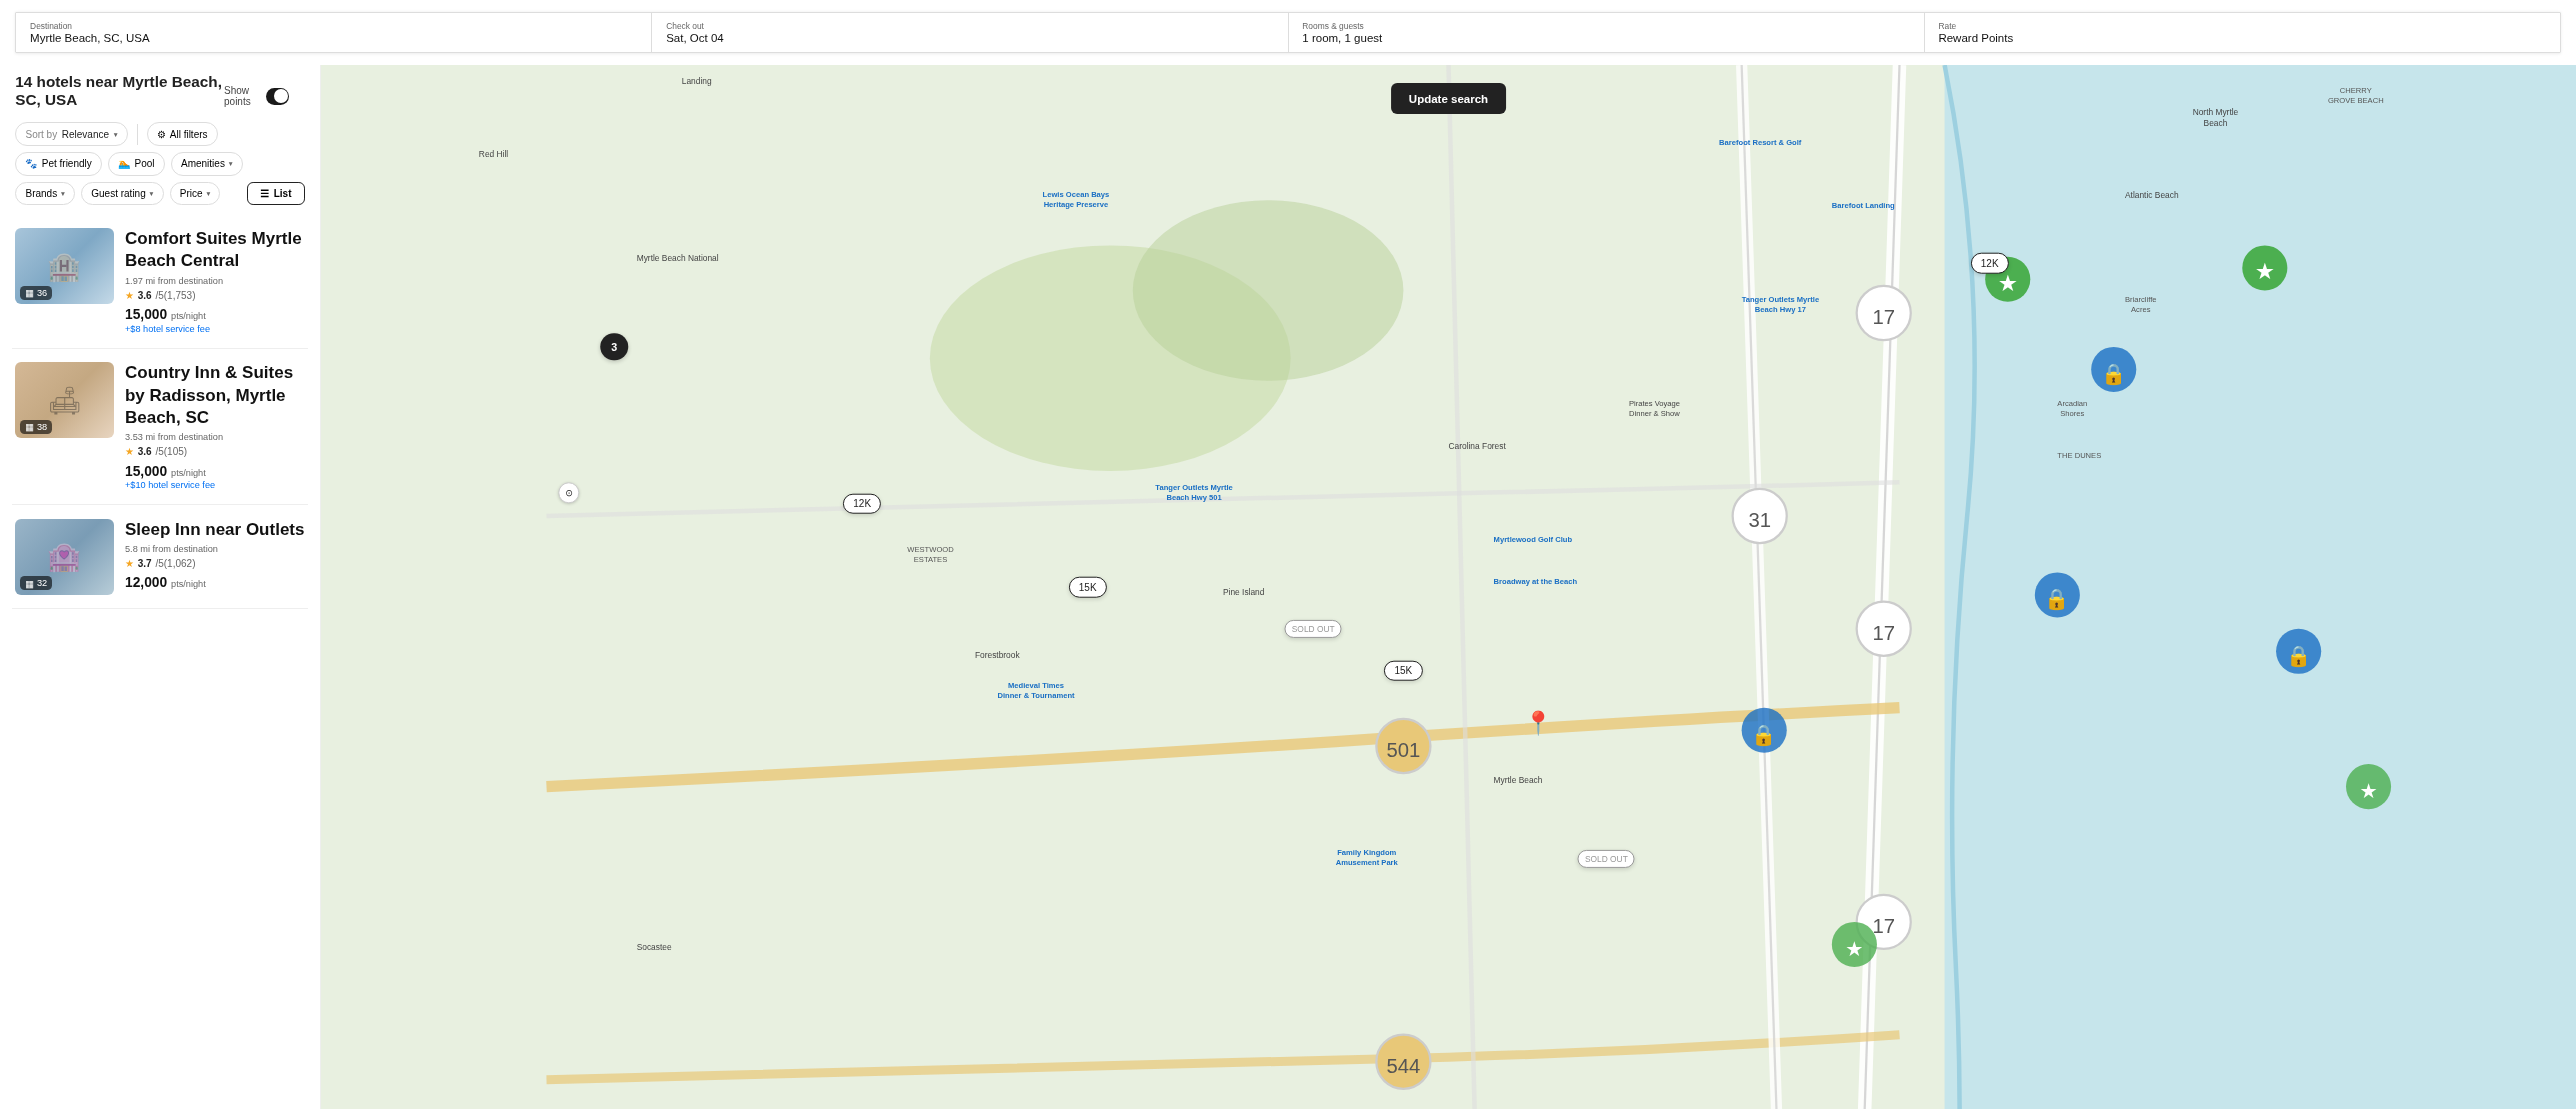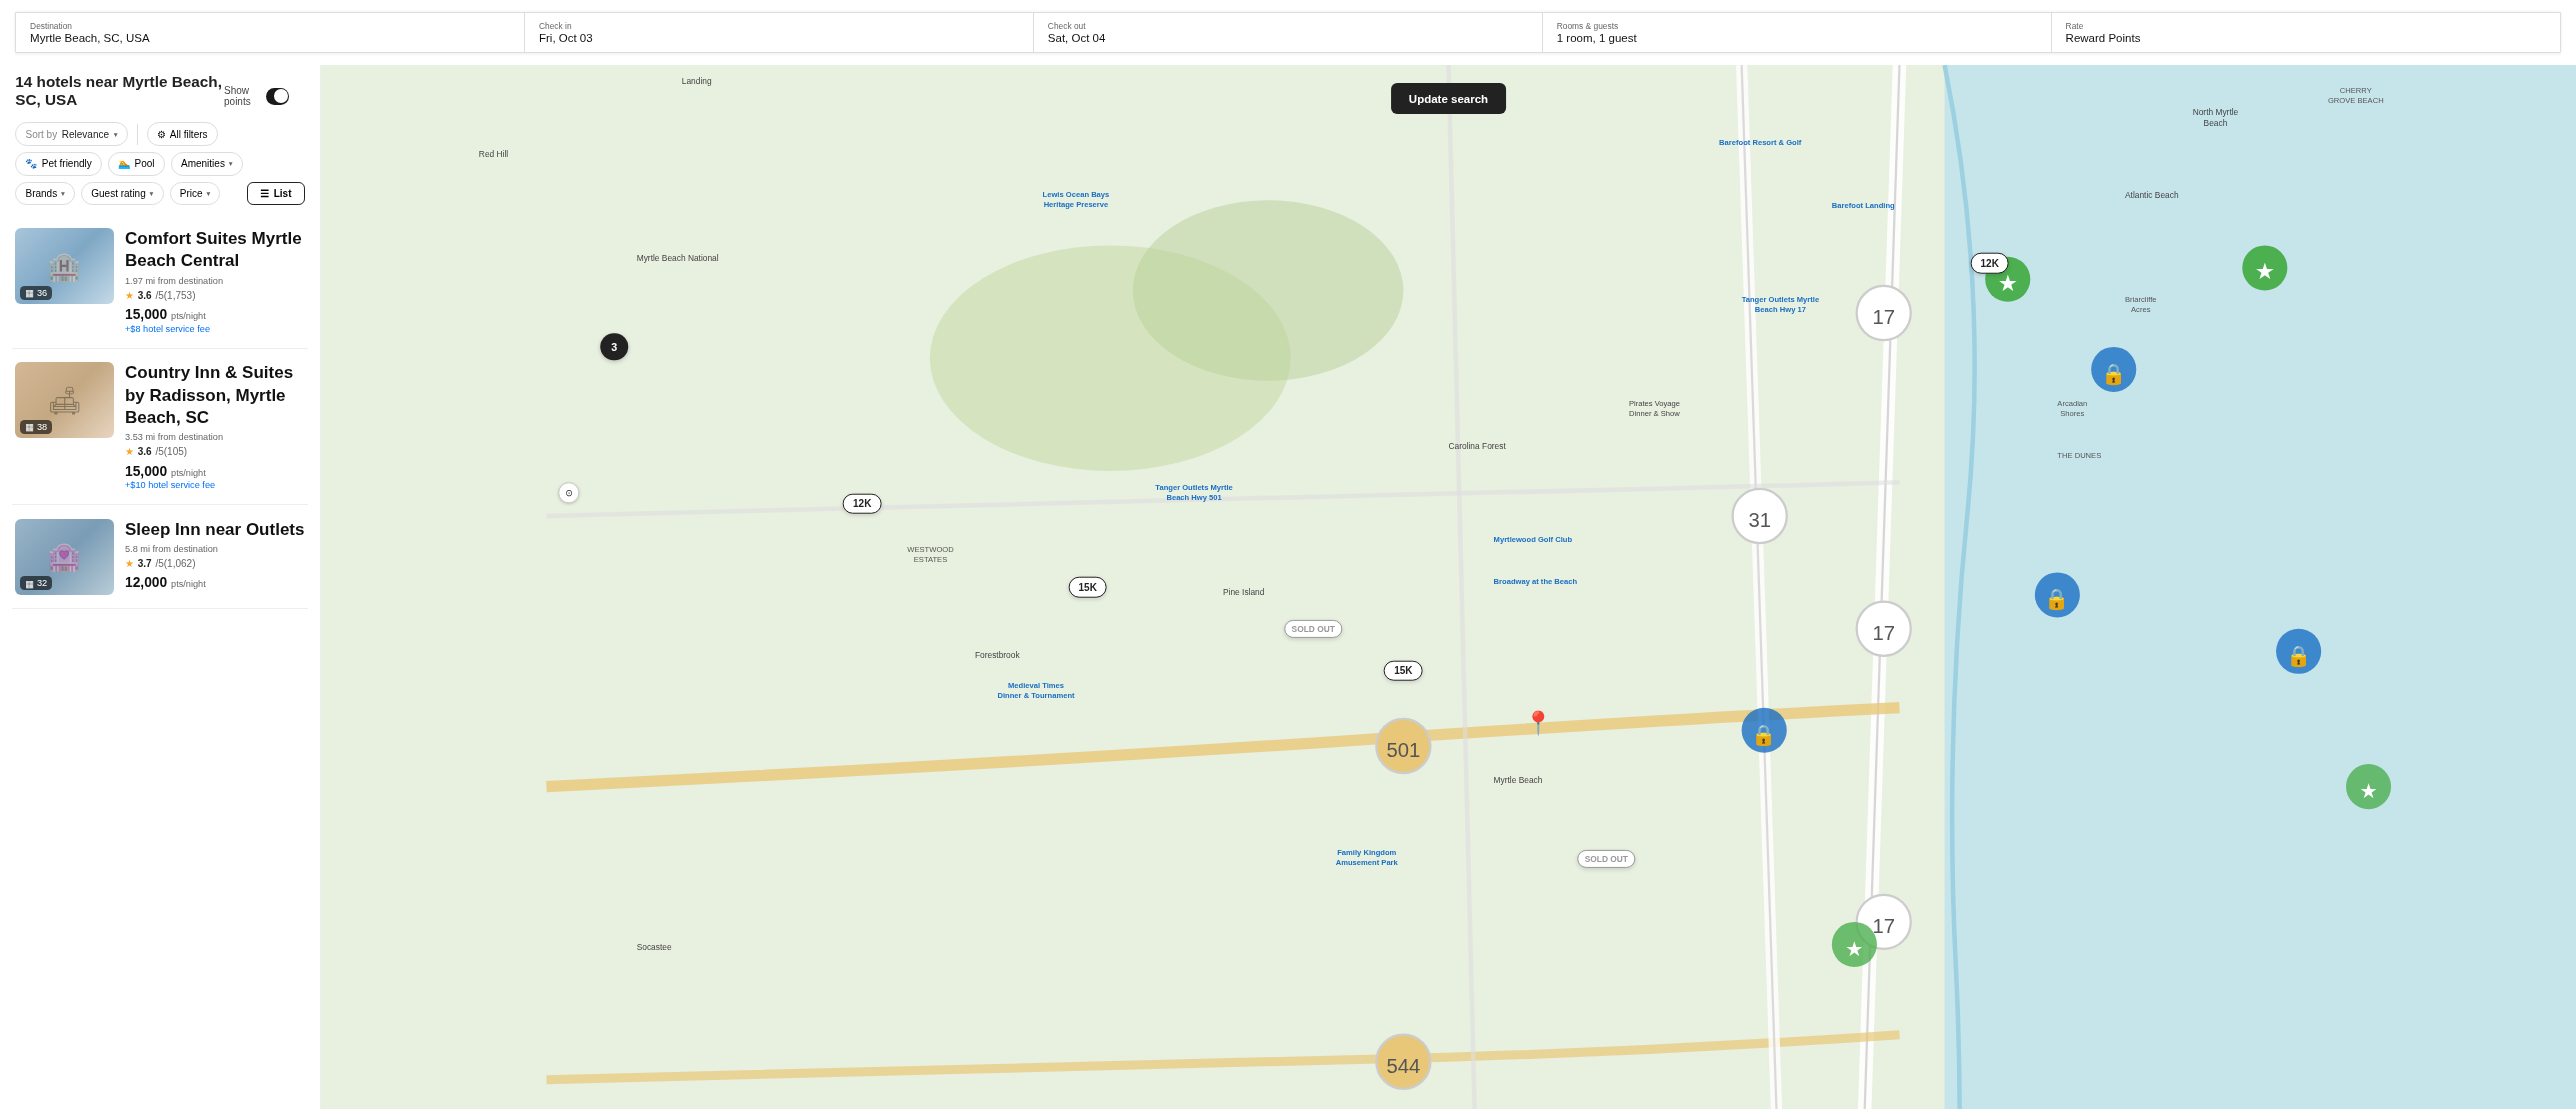--- a/index.html
+++ b/index.html
@@ -224,21 +224,21 @@
       align-items: center;
       justify-content: center;
       cursor: pointer;
     }
     .pin-bubble {
       background: #fff;
       border: 1.5px solid #222;
       border-radius: 15.3px;
       padding: 3.8px 9.2px;
       font-size: 10px;
-      font-weight: 700;
+      font-weight: 400;
       white-space: nowrap;
       box-shadow: 0 1.5px 4.6px rgba(0,0,0,0.15);
     }
     .pin-bubble.sold-out {
       border-color: #999;
       color: #999;
       font-size: 8.4px;
       padding: 3.1px 6.1px;
     }
     .pin-circle {
@@ -282,24 +282,20 @@
     
     .building-icon { font-size: 27.5px; opacity: 0.4; }
   </style>
 </head>
 <body>
 
 <div class="search-bar">
   <div class="search-field">
     <div class="label">Destination</div>
     <div class="value">Myrtle Beach, SC, USA</div>
-  </div>
-  <div class="search-field">
-    <div class="label">Check in</div>
-    <div class="value">Fri, Oct 03</div>
   </div>
   <div class="search-field">
     <div class="label">Check out</div>
     <div class="value">Sat, Oct 04</div>
   </div>
   <div class="search-field">
     <div class="label">Rooms &amp; guests</div>
     <div class="value">1 room, 1 guest</div>
   </div>
   <div class="search-field">

